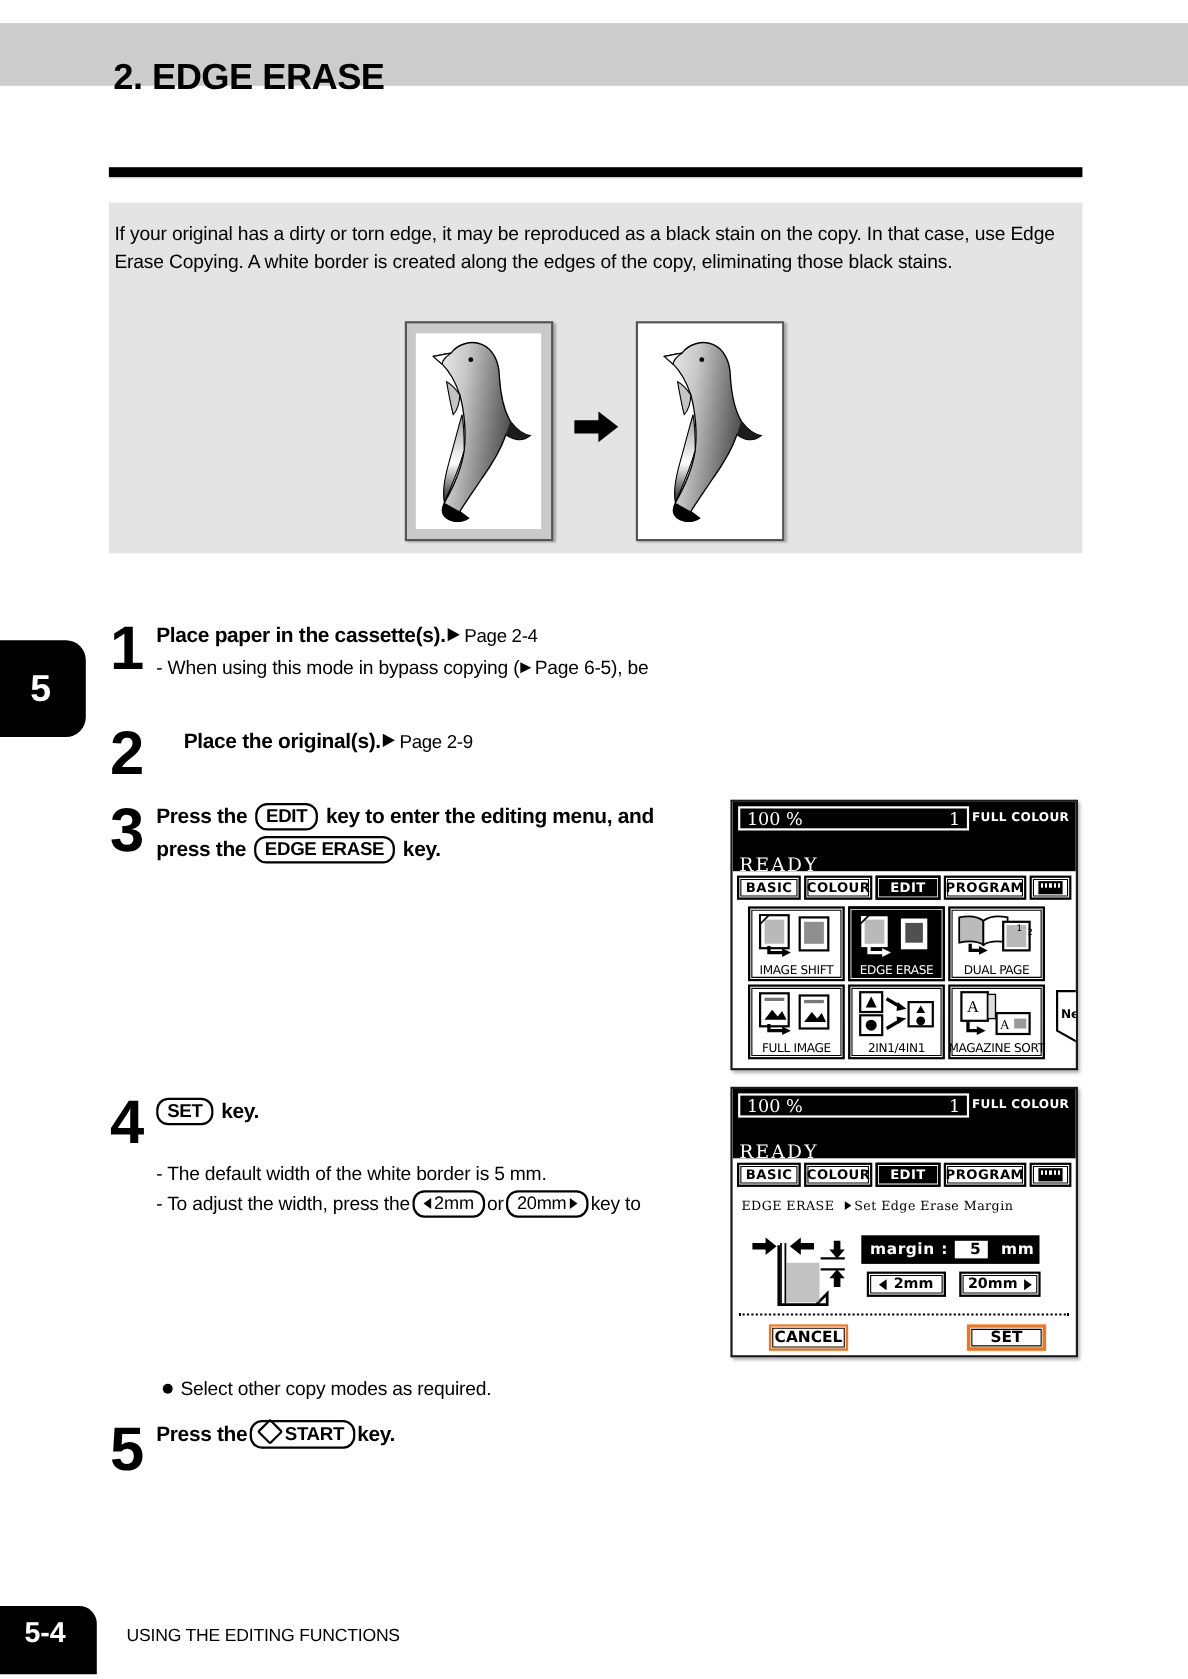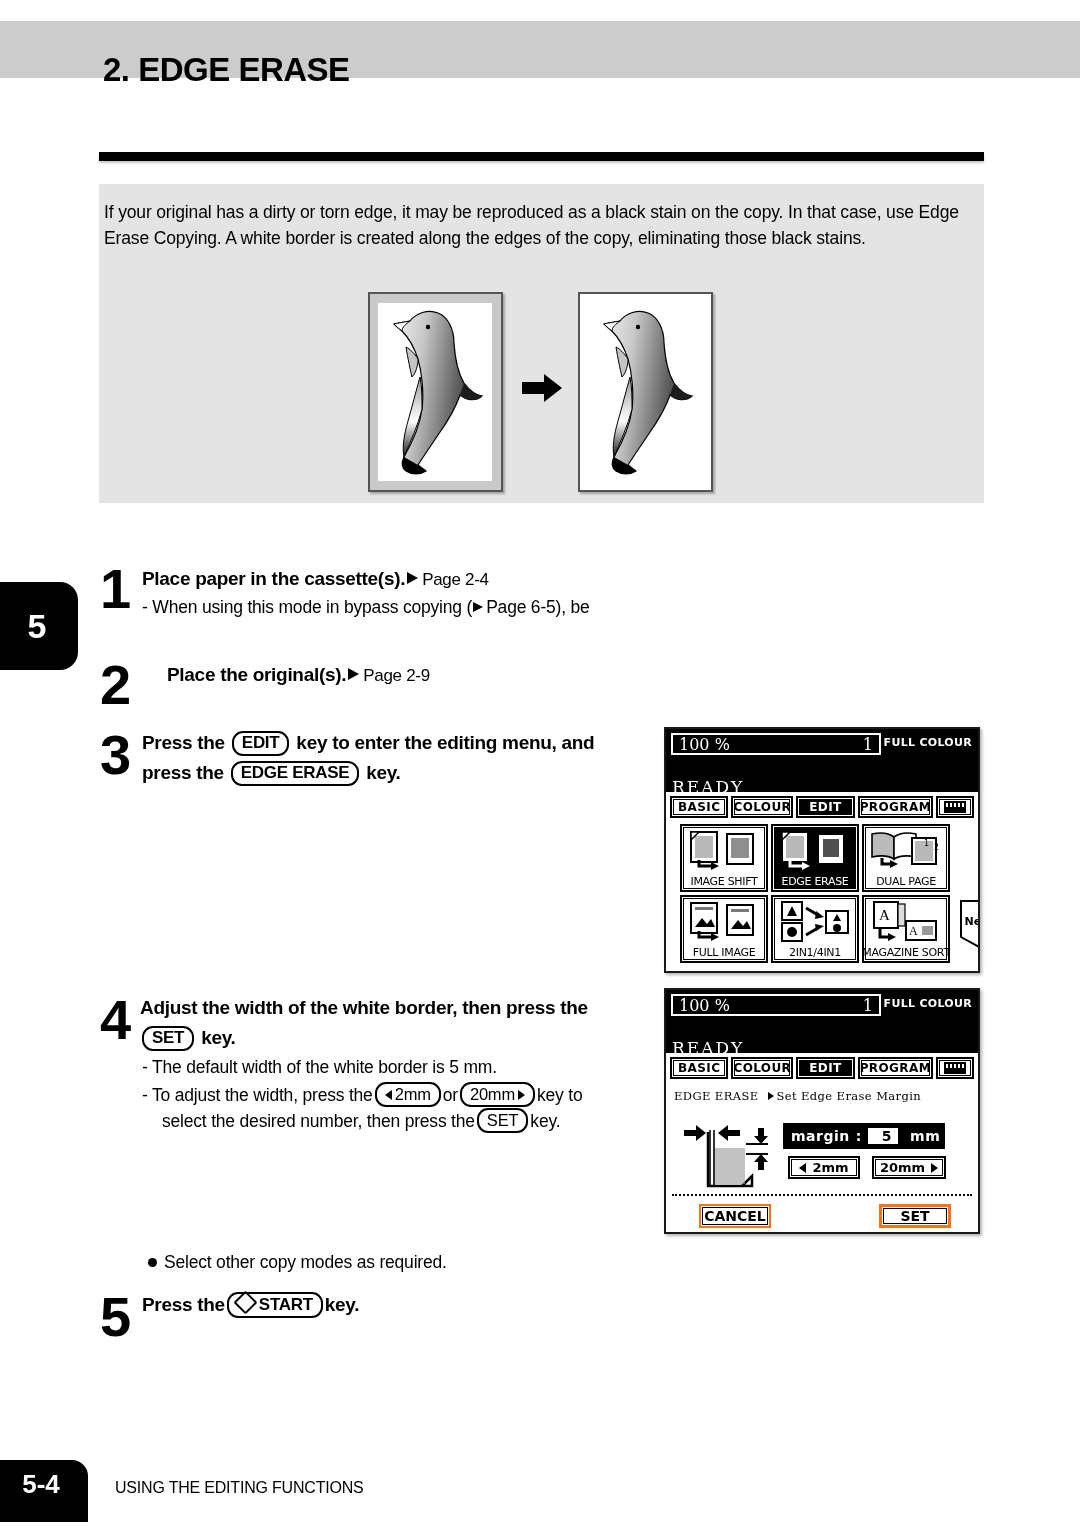--- a/index.html
+++ b/index.html
@@ -636,36 +636,32 @@
       <svg width="40" height="50" viewBox="0 0 40 50">
         <path d="M2 2 H38 V38 L20 48 L2 38 Z" fill="#fff" stroke="#000" stroke-width="2"></path>
         <text x="20" y="26" text-anchor="middle" font-size="11" font-weight="bold" font-family="DejaVu Sans, sans-serif" fill="#000">Next</text>
       </svg>
     </div>
   </div>
 </div>
 
 <div class="step-num" style="left:100px; top:992px;">4</div>
 <div class="step-head" style="left:140px; top:994px; width:520px;">
-  <span>Adjust the width of the white border, then press the</span>
   <div style="margin-top:3px;">
     <span class="keycap">SET</span>
     <span>key.</span>
   </div>
 </div>
 <div class="step-sub" style="left:142px; top:1055px; width:510px;">
   <span>-</span>
   <span>The default width of the white border is 5 mm.</span>
 </div>
 <div class="step-sub" style="left:142px; top:1082px; width:520px;">
   <span>-</span>
   <span>To adjust the width, press the</span><span class="keycap light"><span class="arw-l" style="display:inline-block;vertical-align:0px;margin-right:3px;"></span><span>2mm</span></span><span>or</span><span class="keycap light"><span>20mm</span><span class="arw-r" style="display:inline-block;vertical-align:0px;margin-left:3px;"></span></span><span>key to</span>
-  <div style="margin-left:20px;">
-    <span>select the desired number, then press the</span><span class="keycap light">SET</span><span>key.</span>
-  </div>
 </div>
 
 <div class="lcd" id="lcd-margin">
   <div class="lcd-status">
     <div class="lcd-zoom-box">
       <span><span>100</span>
       <span>%</span></span>
       <span>1</span>
     </div>
     <div class="lcd-colour">FULL COLOUR</div>

